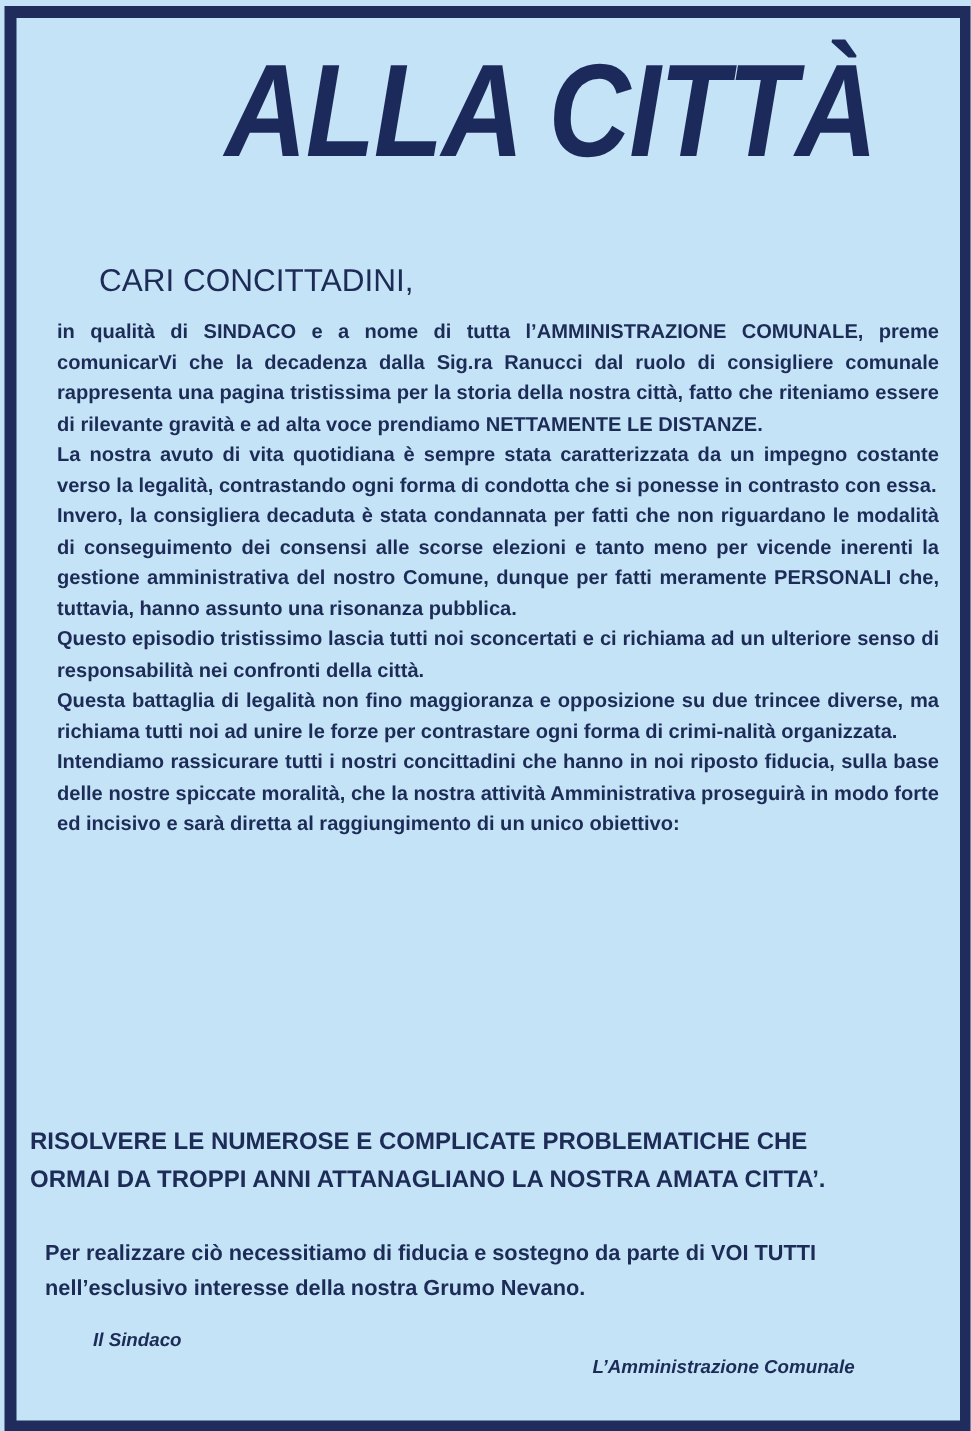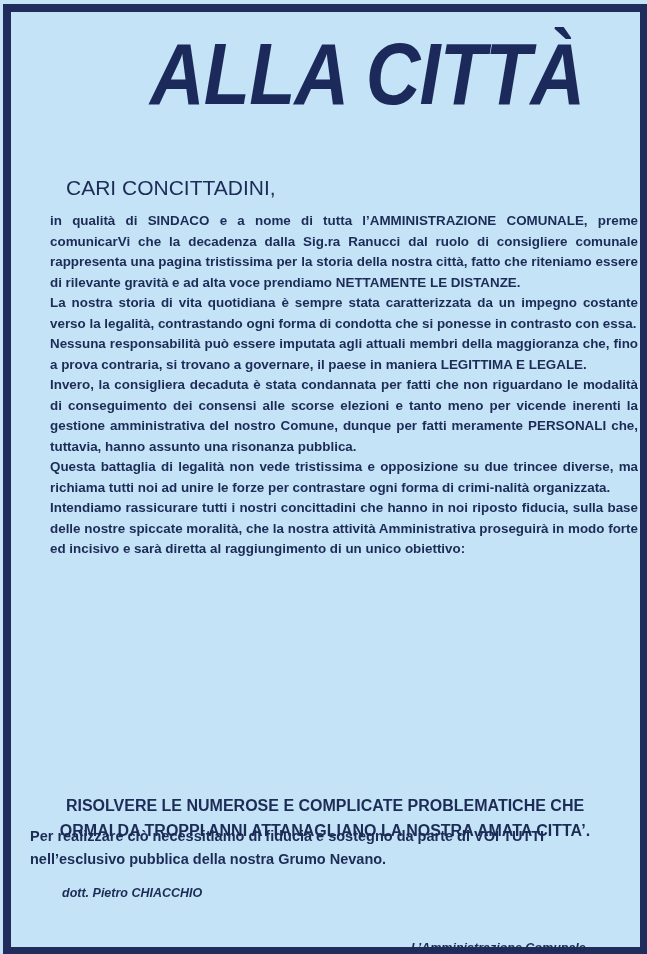--- a/index.html
+++ b/index.html
@@ -35,33 +35,33 @@
   .greeting {
     position: absolute;
     left: 66px; top: 176px;
     font-size: 21px;
     font-weight: normal;
     color: #1d2b57;
     white-space: nowrap;
   }
   .body {
     position: absolute;
-    left: 50px; top: 211px;
+    left: 38px; top: 211px;
     width: 588px;
     font-size: 13.4px;
     font-weight: bold;
     line-height: 20.5px;
     color: #1d2b57;
   }
   .body p { margin: 0; text-align: justify; }
   .objective {
     position: absolute;
-    left: 20px; top: 793px;
+    left: 20px; top: 749px;
     width: 610px;
-    text-align: center;
+    text-align: left;
     font-size: 16px;
     font-weight: bold;
     line-height: 25px;
     color: #1d2b57;
   }
   .closing {
     position: absolute;
     left: 30px; top: 825px;
     width: 600px;
     font-size: 14.5px;
@@ -75,53 +75,52 @@
     left: 62px; top: 883px;
     font-size: 12.5px;
     font-weight: bold;
     font-style: italic;
     line-height: 20px;
     color: #1d2b57;
   }
   .sign-left div { white-space: nowrap; }
   .sign-right {
     position: absolute;
-    left: 411px; top: 904px;
+    left: 395px; top: 904px;
     font-size: 12.5px;
     font-weight: bold;
     font-style: italic;
     color: #1d2b57;
     white-space: nowrap;
-    margin-top: 37px;
   }
 </style>
 </head>
 <body>
 
 <div class="frame"></div>
 
 <div class="title">ALLA CITTÀ</div>
 
 <div class="greeting">CARI CONCITTADINI,</div>
 
 <div class="body">
   <p>in qualità di SINDACO  e a nome di tutta  l’AMMINISTRAZIONE  COMUNALE,  preme comunicarVi che la decadenza dalla Sig.ra Ranucci dal ruolo di consigliere comunale rappresenta una pagina tristissima per la storia della nostra città, fatto che riteniamo essere di rilevante gravità e ad alta voce prendiamo NETTAMENTE LE DISTANZE.</p>
-  <p>La nostra storia di vita quotidiana è sempre stata caratterizzata da un impegno costante verso la legalità, contrastando ogni forma di condotta che si ponesse in contrasto con essa.</p>
-  <p>Nessuna responsabilità può essere imputata agli attuali membri della maggioranza che, fino a prova contraria, si trovano a governare, il paese in maniera LEGITTIMA E LEGALE.</p>
+  <p>La nostra avuto di vita quotidiana è sempre stata caratterizzata da un impegno costante verso la legalità, contrastando ogni forma di condotta che si ponesse in contrasto con essa.</p>
   <p>Invero, la consigliera decaduta è stata condannata per fatti che non riguardano le modalità di conseguimento dei consensi alle scorse elezioni e tanto meno per vicende inerenti la gestione amministrativa del nostro Comune, dunque per fatti meramente PERSONALI che, tuttavia, hanno assunto una risonanza pubblica.</p>
-  <p>Questa battaglia di legalità non vede tristissima e opposizione su due trincee diverse, ma richiama tutti noi ad unire le forze per contrastare ogni forma di crimi-nalità organizzata.</p>
+  <p>Questo episodio tristissimo lascia tutti noi sconcertati e ci richiama ad un ulteriore senso di responsabilità nei confronti della città.</p>
+  <p>Questa battaglia di legalità non fino maggioranza e opposizione su due trincee diverse, ma richiama tutti noi ad unire le forze per contrastare ogni forma di crimi-nalità organizzata.</p>
   <p>Intendiamo rassicurare tutti i nostri concittadini che hanno in noi riposto fiducia, sulla base delle nostre spiccate moralità, che la nostra attività Amministrativa proseguirà in modo forte ed incisivo e sarà diretta al raggiungimento di un unico obiettivo:</p>
 </div>
 
 <div class="objective">
   <div>RISOLVERE LE NUMEROSE E COMPLICATE PROBLEMATICHE CHE</div>
   <div>ORMAI DA TROPPI ANNI ATTANAGLIANO LA NOSTRA AMATA CITTA’.</div>
 </div>
 
 <div class="closing">
-  <p>Per realizzare ciò necessitiamo di fiducia e sostegno da parte di VOI TUTTI nell’esclusivo pubblica della nostra Grumo Nevano.</p>
+  <p>Per realizzare ciò necessitiamo di fiducia e sostegno da parte di VOI TUTTI nell’esclusivo interesse della nostra Grumo Nevano.</p>
 </div>
 
 <div class="sign-left">
-  <div>dott. Pietro CHIACCHIO</div>
+  <div>Il Sindaco</div>
 </div>
 
 <div class="sign-right">L’Amministrazione Comunale</div>
 
 </body></html>

